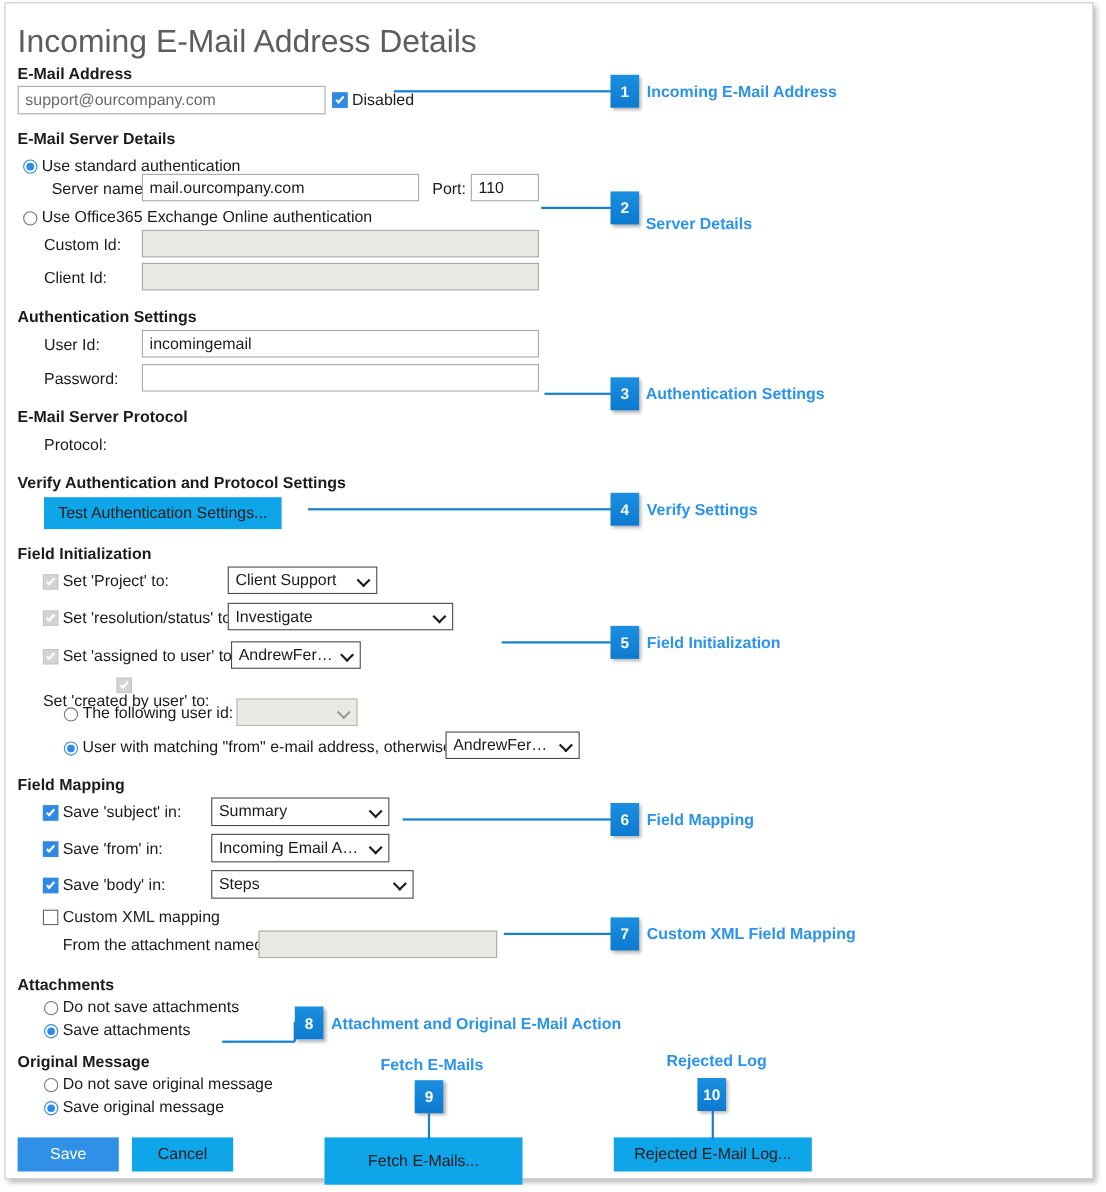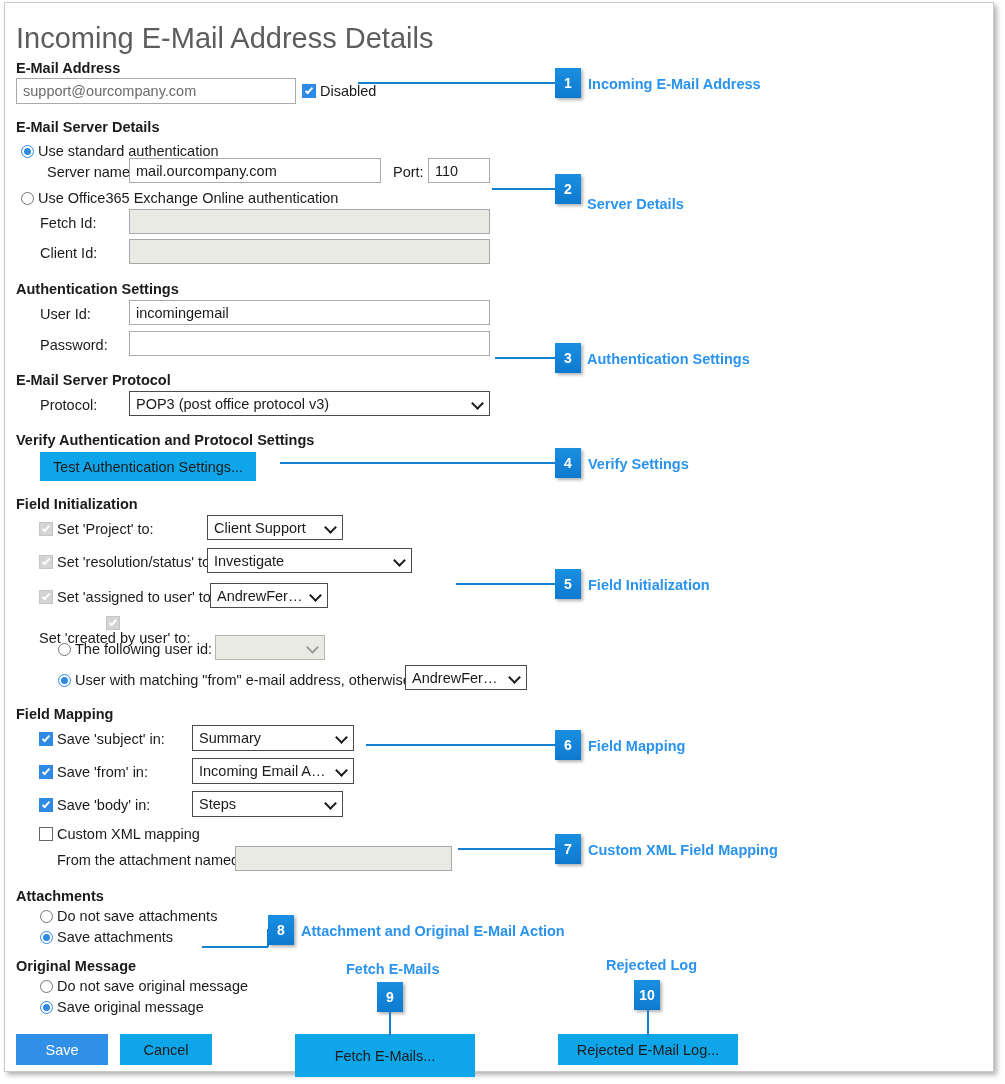--- a/index.html
+++ b/index.html
@@ -233,41 +233,37 @@
     <input class="inp" style="left: 129px; top: 158px; width: 252px; height: 25px;" value="mail.ourcompany.com">
 
     <div class="t" style="left:393px;top:165px;">Port:</div>
     <input class="inp" style="left: 428px; top: 158px; width: 62px; height: 25px;" value="110">
 
     <div class="rdwrap" style="left:21px;top:190px;">
       <span class="rd"></span>
       <span class="rdlab">Use Office365 Exchange Online authentication</span>
     </div>
 
-    <div class="t" style="left:40px;top:216px;">Fetch Id:</div>
+    <div class="t" style="left:40px;top:216px;">Custom Id:</div>
     <input class="inp dis" style="left: 129px; top: 209px; width: 361px; height: 25px;" disabled="" value="">
 
     <div class="t" style="left:40px;top:246px;">Client Id:</div>
     <input class="inp dis" style="left: 129px; top: 239px; width: 361px; height: 25px;" disabled="" value="">
 
     <div class="t bold" style="left:16px;top:282px;">Authentication Settings</div>
 
     <div class="t" style="left:40px;top:307px;">User Id:</div>
     <input class="inp" style="left: 129px; top: 300px; width: 361px; height: 25px;" value="incomingemail">
 
     <div class="t" style="left:40px;top:338px;">Password:</div>
     <input class="inp" type="password" style="left: 129px; top: 331px; width: 361px; height: 25px;" value="">
 
     <div class="t bold" style="left:16px;top:373px;">E-Mail Server Protocol</div>
 
     <div class="t" style="left:40px;top:398px;">Protocol:</div>
-    <div class="sel" style="left:129px;top:391px;width:361px;height:25px;">
-      <span class="txt">POP3 (post office protocol v3)</span>
-      <span class="chev"></span>
-    </div>
 
     <div class="t bold" style="left:16px;top:433px;">Verify Authentication and Protocol Settings</div>
 
     <div class="btn" style="left:40px;top:452px;width:216px;height:29px;">Test Authentication Settings...</div>
 
     <div class="t bold" style="left:16px;top:497px;">Field Initialization</div>
 
     <div class="cbwrap" style="left:39px;top:521px;">
       <span class="cb dison"></span>
       <span class="cblab">Set 'Project' to:</span>
@@ -335,21 +331,21 @@
     </div>
     <div class="sel" style="left:192px;top:758px;width:162px;height:26px;">
       <span class="txt">Incoming Email Address</span>
       <span class="chev"></span>
     </div>
 
     <div class="cbwrap" style="left:39px;top:797px;">
       <span class="cb on"></span>
       <span class="cblab">Save 'body' in:</span>
     </div>
-    <div class="sel" style="left:192px;top:791px;width:151px;height:26px;">
+    <div class="sel" style="left:192px;top:791px;width:184px;height:26px;">
       <span class="txt">Steps</span>
       <span class="chev"></span>
     </div>
 
     <div class="cbwrap" style="left:39px;top:826px;">
       <span class="cb"></span>
       <span class="cblab">Custom XML mapping</span>
     </div>
 
     <div class="t" style="left:57px;top:853px;">From the attachment named:</div>

